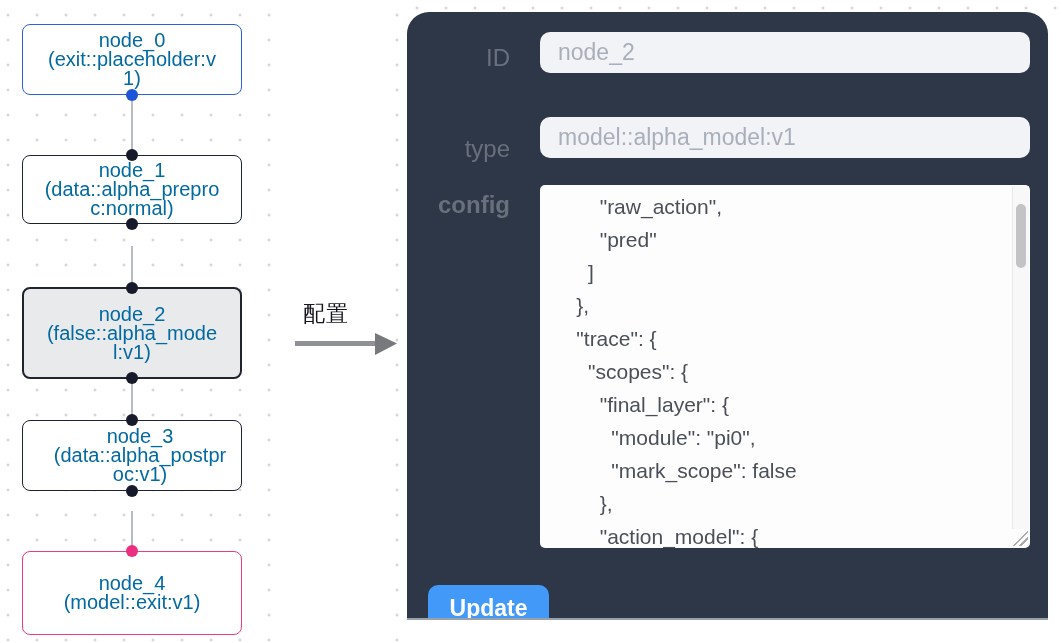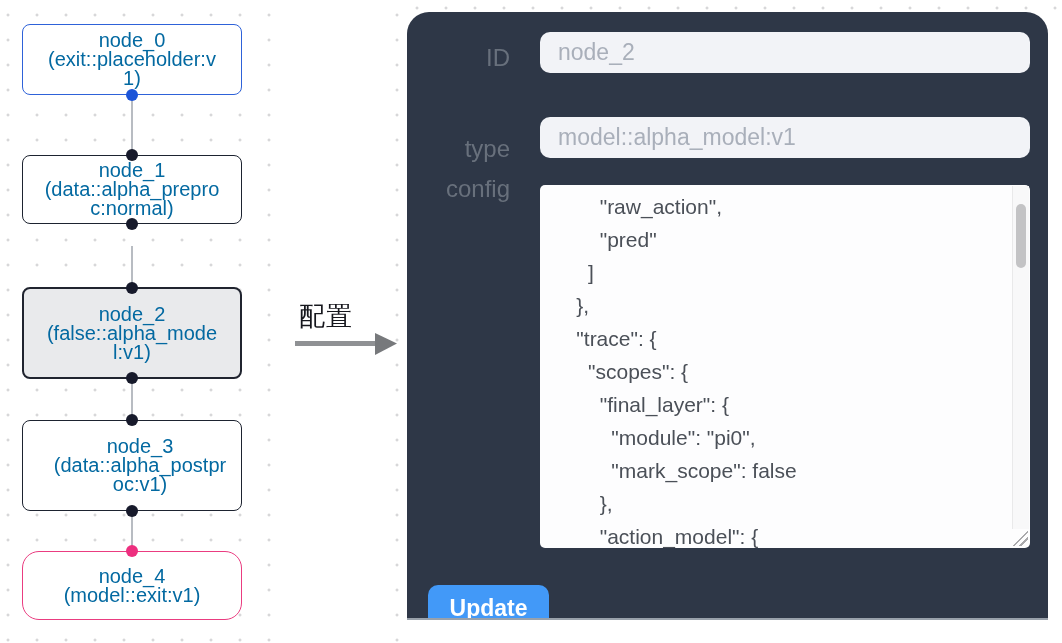--- a/index.html
+++ b/index.html
@@ -17,48 +17,48 @@
 
   
   .node { position:absolute; left:22px; width:220px; background:#ffffff;
           border:1.5px solid #1d2330; border-radius:8px;
           display:flex; align-items:center; justify-content:center; }
   .node-text { width:176px; text-align:center; font-size:20px; line-height:19px;
                color:#0369a1; word-break:break-all; }
   .n0 { top:24px;  height:71px; border-color:#2e62d9; }
   .n1 { top:155px; height:69px; }
   .n2 { top:287px; height:92px; border:2.5px solid #20242f; background:#e9eaec; }
-  .n3 { top:420px; height:91px;padding-left:16px; }
-  .n4 { top:551px; height:69px; border-color:#ea3c80;border-radius:17px; }
+  .n3 { top:420px; height:71px;padding-left:16px; }
+  .n4 { top:551px; height:84px; border-color:#ea3c80; }
 
   .port { position:absolute; left:50%; width:12px; height:12px; border-radius:50%;
           transform:translateX(-50%); background:#171a2b; z-index:3; }
   .port-top { top:-7px; } .port-bottom { bottom:-7px; }
   .port-blue { background:#1c55d8; } .port-pink { background:#ed2f7f; }
 
   .edge { position:absolute; left:131px; width:2px; background:#b8bcc2; z-index:1; }
   .e0 { top:95px;  height:60px; }
   .e1 { top:246px; height:41px; }
   .e2 { top:379px; height:41px; }
   .e3 { top:511px; height:40px; }
 
   
   .trans-label { position:absolute; left:290px; top:299px; width:72px; text-align:center;
-                 font-size:26px; color:#16171d; letter-spacing:1px; }
+                 font-size:22px; color:#16171d; letter-spacing:1px; }
   .trans-arrow { position:absolute; left:293px; top:331px; }
 
   
   .panel { position:absolute; left:407px; top:12px; width:641px; height:608px;
            background:#2e3747; border-radius:22px 22px 0 0; overflow:hidden;
            border-bottom:2px solid #99a1ab; }
   .field-label { position:absolute; width:103px; text-align:right;
                  font-size:24px; color:#68707c; }
   .lbl-id     { left:0; top:32px; }
   .lbl-type   { left:0; top:123px; }
-  .lbl-config { left:0; top:163px; }
+  .lbl-config { left:0; top:179px;font-weight:bold; }
 
   .text-input { position:absolute; left:133px; width:490px; height:41px;
                 background:#f2f3f7; border:none; border-radius:10px;
                 font-family:"Liberation Sans", sans-serif; font-size:23px;
                 color:#a9afba; padding:0 18px; outline:none; }
   .in-id   { top:20px; }
   .in-type { top:105px; }
 
   .config-box { position:absolute; left:133px; top:173px; width:490px; height:363px;
                 background:#fdfdfe; border-radius:5px; }

